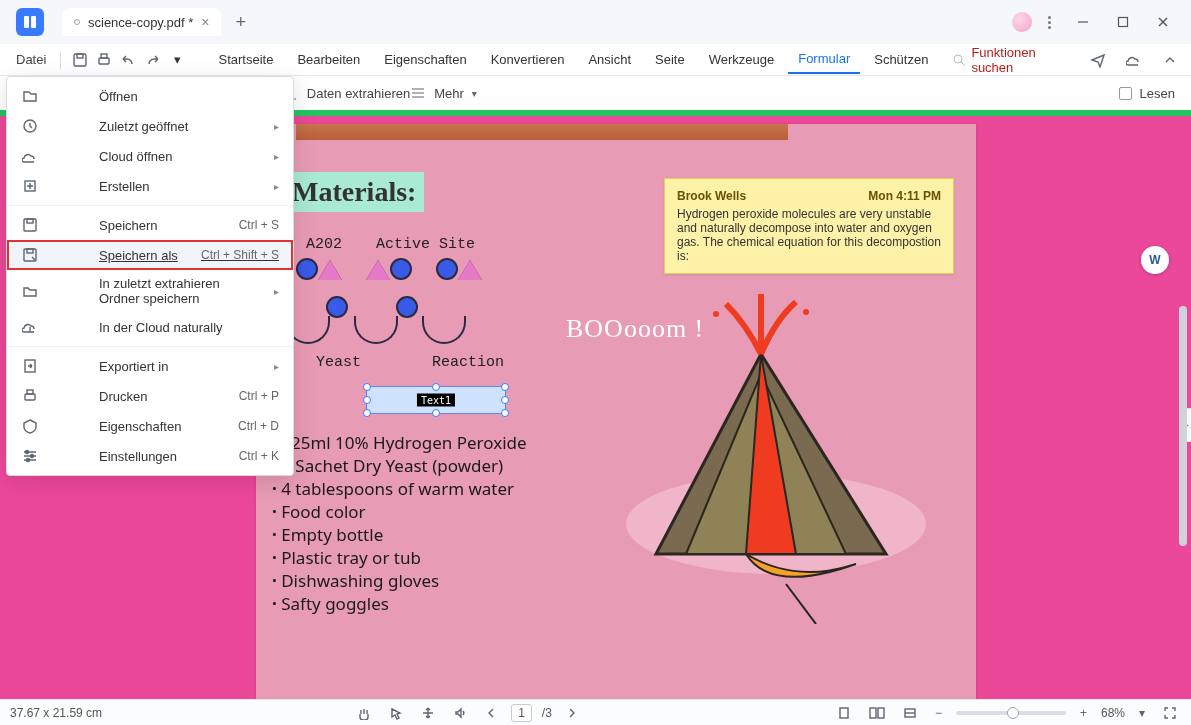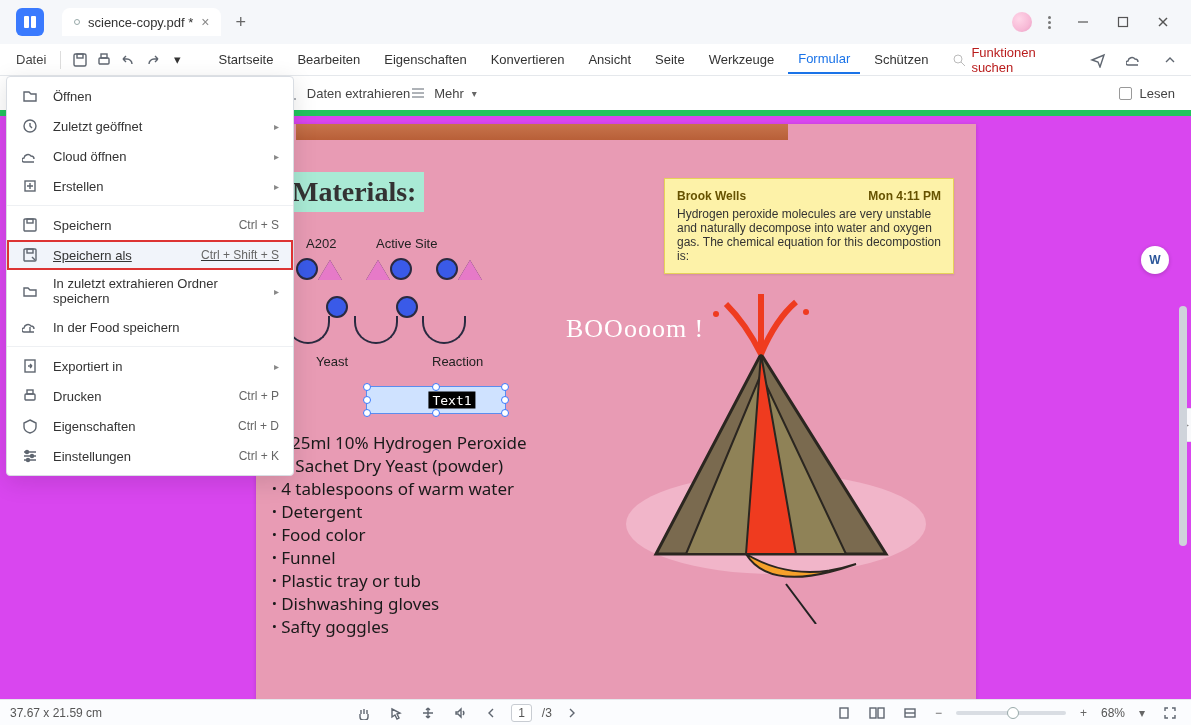--- a/index.html
+++ b/index.html
@@ -29,35 +29,35 @@
 .menubar .search { display:flex; align-items:center; gap:6px; color:#b91c1c; margin-left:10px; }
 .menubar .right-icons { display:flex; align-items:center; gap:14px; margin-left:10px; color:#666; }
 
 .toolbar { height: 40px; display:flex; align-items:center; padding: 0 16px; border-bottom:6px solid #22c55e; background:#fff; }
 .toolbar .tic { display:flex; align-items:center; justify-content:center; color:#555; }
 .toolbar .tvdiv { width:1px; height:22px; background:#e0e3e7; }
 .toolbar .tbtn { display:flex; align-items:center; gap:8px; color:#444; }
 .toolbar .check { width:13px; height:13px; border:1.5px solid #999; border-radius:2px; }
 .toolbar .more-caret { color:#666; font-size:10px; }
 
-.workspace { position:relative; height: calc(100% - 44px - 32px - 40px - 26px); background:#d946ef; overflow:hidden; }
+.workspace { position:relative; height: calc(100% - 44px - 32px - 40px - 26px); background:#ec4899; overflow:hidden; }
 .canvas { position:absolute; left:66px; top:0; width:1094px; height:100%; overflow:auto; }
 .page { position:relative; margin: 8px 0 8px 190px; width: 720px; height: 680px; background:#e89bb4; box-shadow: 0 1px 4px rgba(0,0,0,.15); }
 .page .topbar { position:absolute; left:40px; top:0; right:188px; height:16px; background: linear-gradient(#c7744c,#b85f38); }
 .page .left-col { position:absolute; left:0; top:30px; width:320px; }
 .page .mat-hdr { display:inline-block; background:#a9ead5; font-family: Georgia, serif; font-weight:700; font-size:28px; padding:4px 8px; margin-left:28px; margin-top:18px; }
 .page .diagram { margin: 24px 0 8px 30px; height: 140px; position:relative; }
 
 .enz { position:absolute; }
 .circ-b { width:22px; height:22px; background:#3a5ae8; border-radius:50%; border:2px solid #2a2a40; display:inline-block; }
 .tri-p { width:0; height:0; border-left:12px solid transparent; border-right:12px solid transparent; border-bottom:20px solid #e67ac8; display:inline-block; filter: drop-shadow(0 0 0 #2a2a40); }
 .bowl { width:44px; height:28px; border:2px solid #2a2a40; border-top:none; border-radius:0 0 22px 22px; position:absolute; }
-.dlabel { font-family: Liberation Sans, sans-serif; font-size:13px; color:#222; position:absolute; }
+.dlabel { font-family: Liberation Mono, monospace; font-size:15px; color:#222; position:absolute; }
 .page .textbox { position:absolute; left:110px; top:262px; width:140px; height:28px; background:#cfe2ff; border:1px solid #5b8def; }
-.page .textbox .tb-label { position:absolute; left:50%; top:50%; transform:translate(-50%,-50%); background:#000; color:#fff; font-size:13px; padding:1px 4px; font-family:monospace;margin-left:16px;}
+.page .textbox .tb-label { position:absolute; left:50%; top:50%; transform:translate(-50%,-50%); background:#000; color:#fff; font-size:10px; padding:1px 4px; font-family:monospace;}
 .page .textbox .h { position:absolute; width:8px; height:8px; background:#fff; border:1.5px solid #3a7afe; border-radius:50%; }
 .page .textbox .h.tl{left:-4px;top:-4px}.h.tm{left:50%;top:-4px;margin-left:-4px}.h.tr{right:-4px;top:-4px}.h.ml{left:-4px;top:50%;margin-top:-4px}.h.mr{right:-4px;top:50%;margin-top:-4px}.h.bl{left:-4px;bottom:-4px}.h.bm{left:50%;bottom:-4px;margin-left:-4px}.h.br{right:-4px;bottom:-4px}
 
 .page .mat-list { margin: 56px 0 0 16px; font-family: system-ui; color:#1a1a1a; }
 .page .mat-list li { list-style:none; font-size:17px; line-height:1.35; }
 .page .mat-list li::before { content:"· "; font-weight:700; }
 
 .page .sticky { position:absolute; right:22px; top:54px; width:290px; background:#fdf2a8; border:1px solid #e6d159; padding:10px 12px; font-size:12px; color:#333; box-shadow: 0 1px 2px rgba(0,0,0,.1); }
 .page .sticky .s-hdr { display:flex; justify-content:space-between; font-weight:700; color:#665200; margin-bottom:4px; font-size:12px;}
 .page .boom { position:absolute; left:310px; top:190px; font-family:"Comic Sans MS", cursive; font-size:26px; color:#fff; letter-spacing:1px; }
@@ -65,21 +65,21 @@
 
 .word-badge { position:absolute; right:22px; top:130px; width:28px; height:28px; border-radius:50%; background:#fff; box-shadow:0 1px 4px rgba(0,0,0,.2); display:flex; align-items:center; justify-content:center; color:#2b579a; font-weight:700; font-size:12px;}
 .side-handle { position:absolute; right:0; top:50%; width:10px; height:34px; background:#f8f9fb; border:1px solid #e0e3e7; border-right:none; display:flex; align-items:center; justify-content:center; color:#888; font-size:10px;}
 
 .scrollbar-v { position:absolute; right:4px; top:190px; width:8px; height:240px; background:#cfd4db; border-radius:4px; }
 
 
 .dropdown { position:absolute; left:6px; top:76px; width:288px; background:#fff; border:1px solid #d9dde3; border-radius:4px; box-shadow: 0 6px 24px rgba(0,0,0,.12); padding:4px 0; z-index:50; }
 .dropdown .dd-row { display:flex; align-items:center; padding: 6px 14px; gap:14px; color:#333; }
 .dropdown .dd-row .icn { width:18px; height:18px; display:flex; align-items:center; justify-content:center; color:#666; }
-.dropdown .dd-row .lbl { flex:1; }
+.dropdown .dd-row .lbl { flex:1;margin-left:46px; }
 .dropdown .dd-row .accel { color:#666; font-size:12px; }
 .dropdown .dd-row .chev { color:#888; font-size:10px; }
 .dropdown .dd-row.hl { outline:2px solid #d33; outline-offset:-2px; background:#f1f4fa;text-decoration:underline; }
 .dropdown .sep { height:1px; background:#eef0f3; margin:4px 0; }
 
 .statusbar { position:absolute; left:0; right:0; bottom:0; height:26px; border-top:1px solid #e5e8ec; background:#fbfcfe; display:flex; align-items:center; padding:0 10px; gap:10px; color:#555; font-size:12px; }
 .statusbar .sp { flex:1; }
 .statusbar .sic { display:flex; align-items:center; justify-content:center; color:#666; padding:0 4px; }
 .statusbar .pagebox { border:1px solid #c8ccd2; border-radius:3px; padding:1px 6px; background:#fff; }
 .statusbar .zoombar { width:110px; height:4px; background:#d9dde3; border-radius:2px; position:relative; }
@@ -284,23 +284,22 @@
           <span class="bowl" style="left:0;top:80px"></span>
           <span class="bowl" style="left:68px;top:80px"></span>
           <span class="bowl" style="left:136px;top:80px"></span>
           <span class="dlabel" style="left:30px;top:118px">Yeast</span>
           <span class="dlabel" style="left:146px;top:118px">Reaction</span>
         </div>
         <ul class="mat-list" id="matlist">
             <li>125ml 10% Hydrogen Peroxide</li>
             <li>1 Sachet Dry Yeast (powder)</li>
             <li>4 tablespoons of warm water</li>
-            <li>Detergent</li>
             <li>Food color</li>
-            <li>Funnel</li>
+            <li>Empty bottle</li>
             <li>Plastic tray or tub</li>
             <li>Dishwashing gloves</li>
             <li>Safty goggles</li>
           </ul>
       </div>
 
       <div class="textbox">
         <span class="tb-label">Text1</span>
         <span class="h tl"></span>
           <span class="h tm"></span>
@@ -412,21 +411,21 @@
       <span class="lbl">In zuletzt extrahieren Ordner speichern</span>
       <span class="chev">▸</span>
     </div>
     <div class="dd-row">
       <span class="icn">
         <svg width="16" height="16">
           <path d="M12 10a3 3 0 0 0-3-3 4 4 0 0 0-7 2 2 2 0 0 0 0 4h10"></path>
           <path d="M8 8v5"></path>
         </svg>
       </span>
-      <span class="lbl">In der Food speichern</span>
+      <span class="lbl">In der Cloud naturally</span>
     </div>
     <div class="sep"></div>
     <div class="dd-row">
       <span class="icn">
         <svg width="16" height="16">
           <rect x="3" y="2" width="10" height="12"></rect>
           <path d="M6 8h4m0 0-2-2m2 2-2 2"></path>
         </svg>
       </span>
       <span class="lbl">Exportiert in</span>

